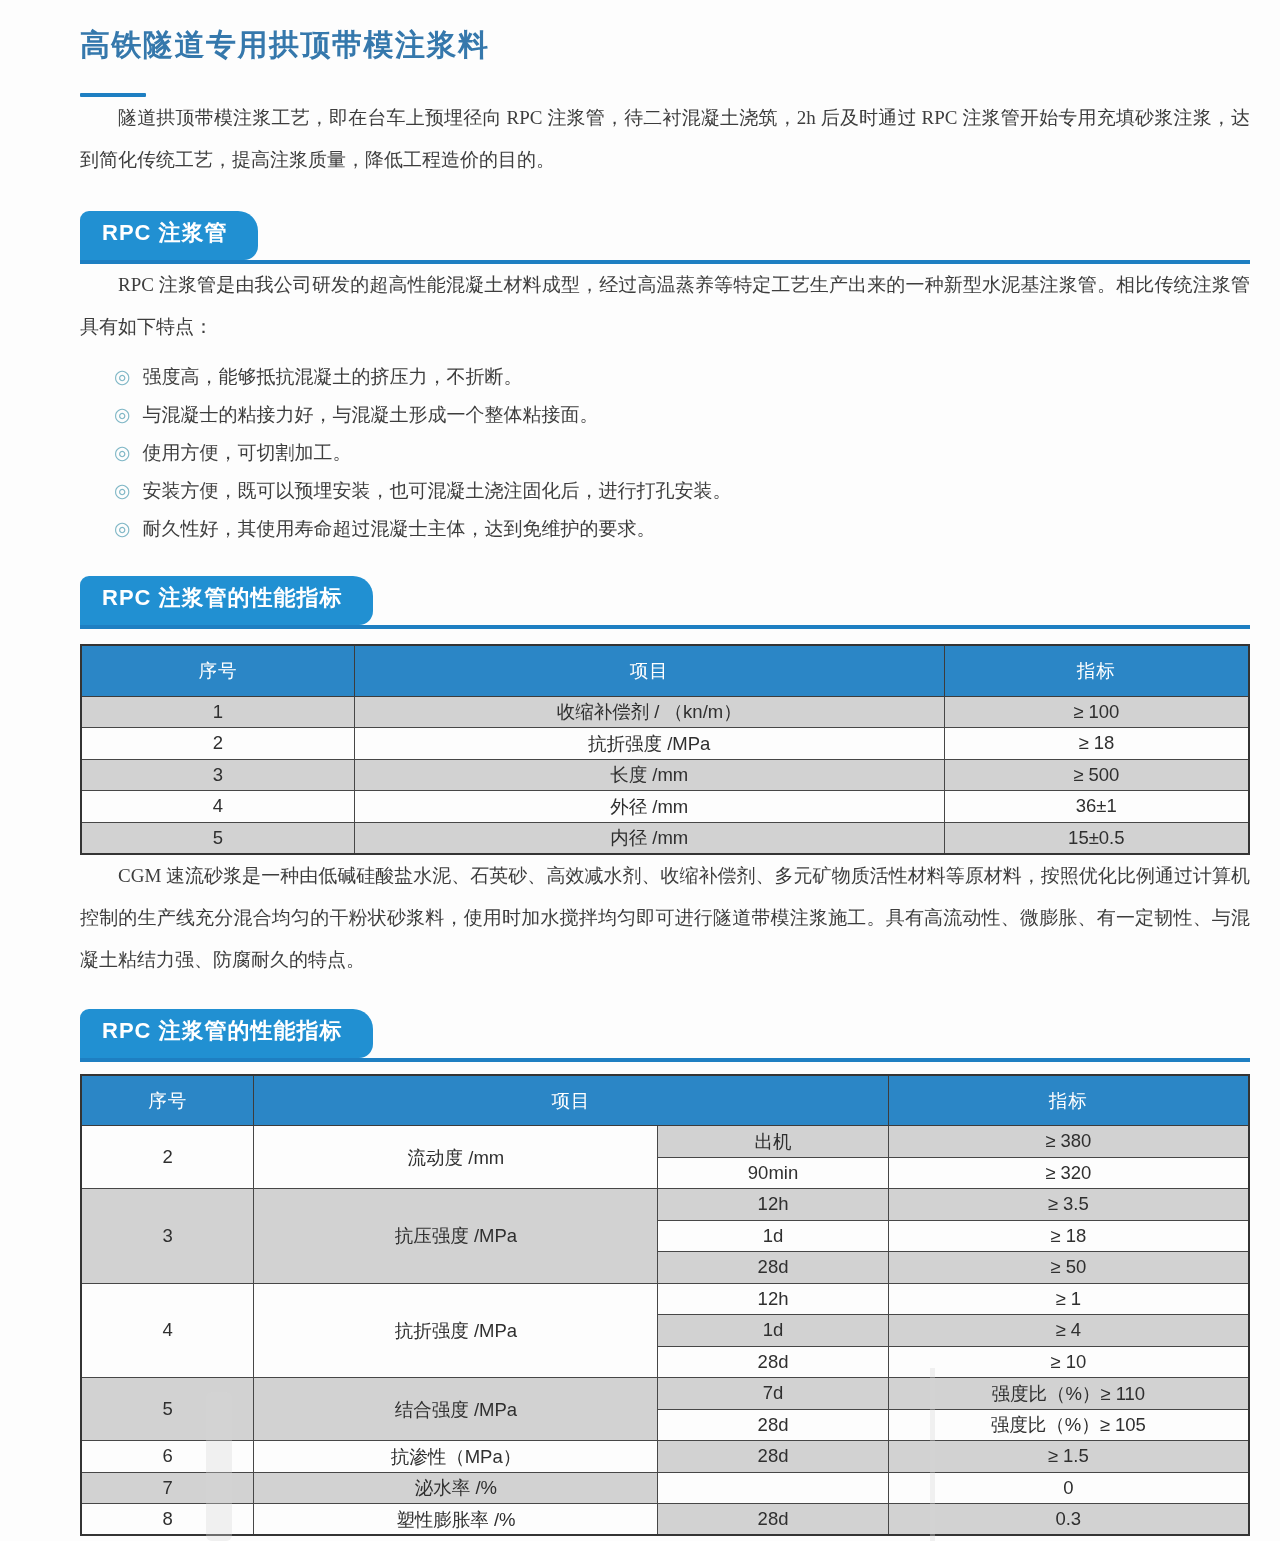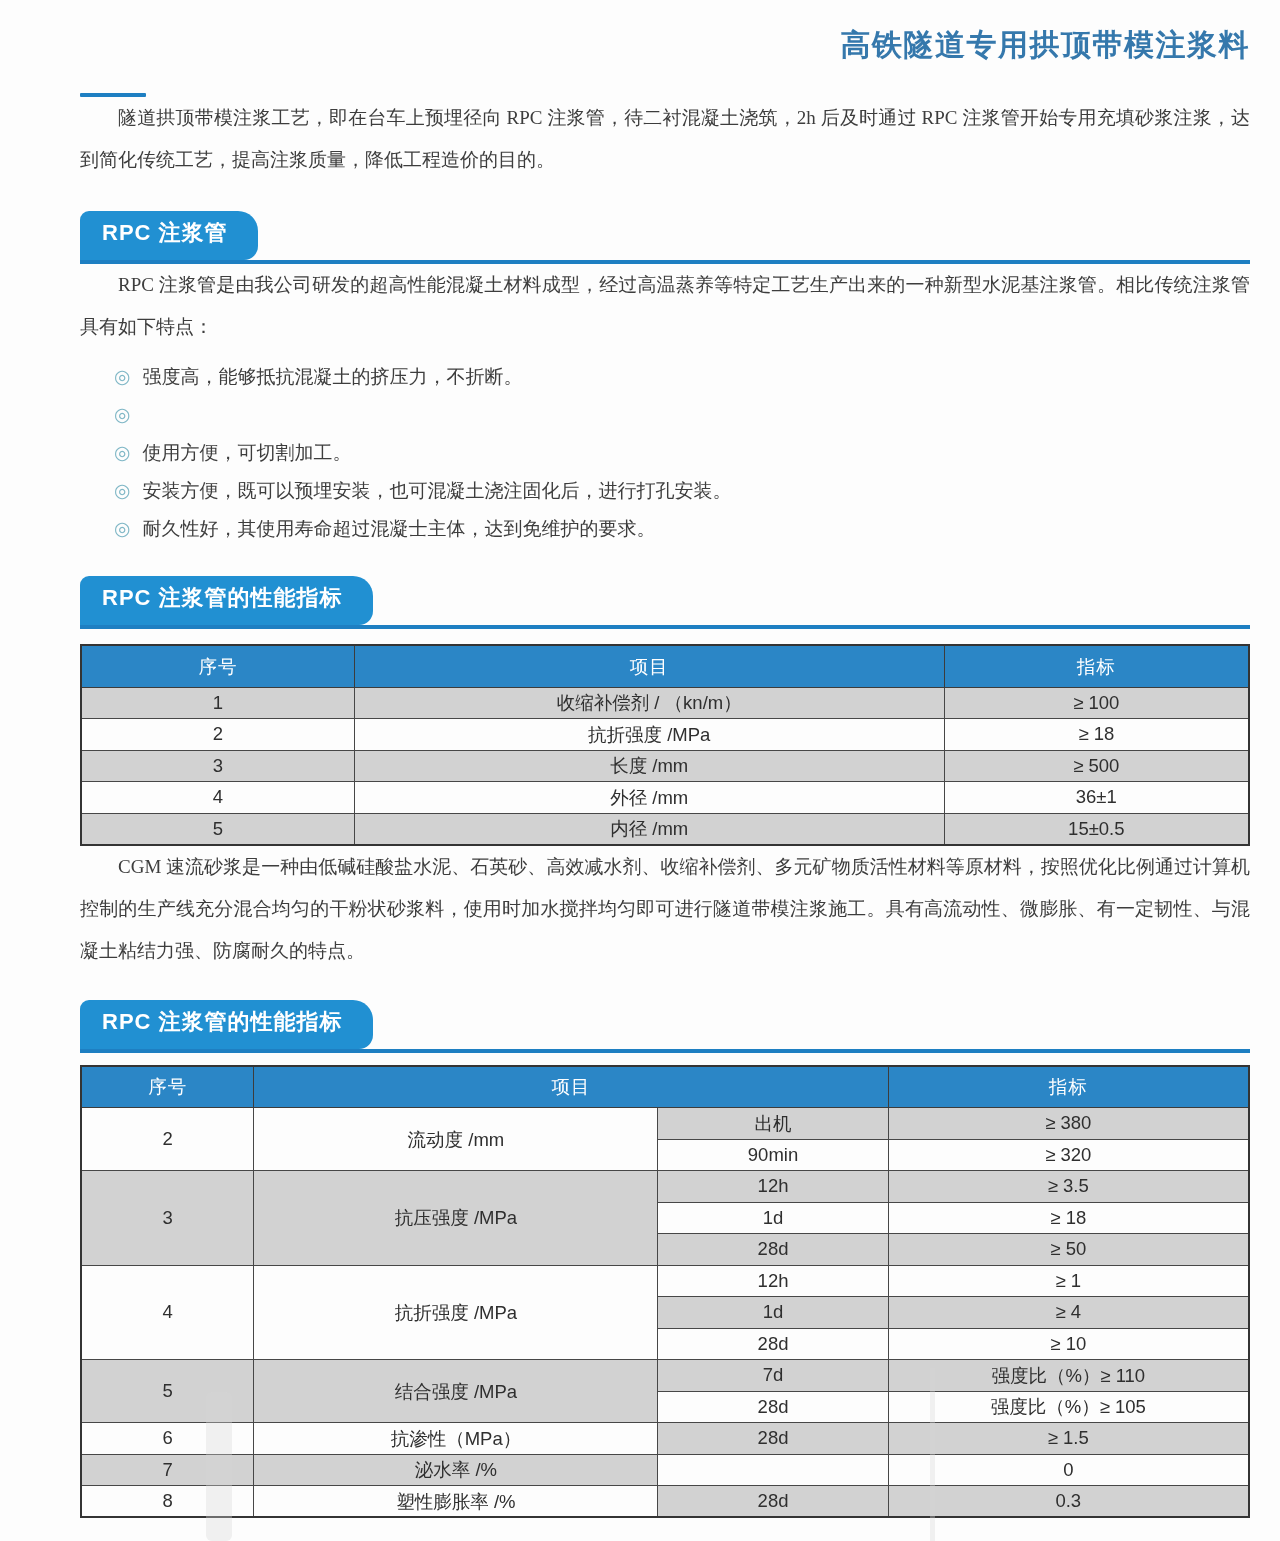--- a/index.html
+++ b/index.html
@@ -15,21 +15,20 @@
     color: #3a3a3a;
   }
   .content { padding: 0 30px 0 80px; }
 
   h1.doc-title {
     margin: 25px 0 0 0;
     font-size: 30px;
     font-weight: 700;
     letter-spacing: 1.5px;
     color: var(--title-blue, #3578ac);
-    text-align: right;
   }
   .title-underline {
     width: 66px; height: 4px;
     margin-top: 27px;
     background: var(--tab-line-blue, #2f7cb5);
     border-radius: 1px;
   }
 
   p.para {
     margin: 0;
@@ -83,21 +82,21 @@
     border-collapse: collapse;
     table-layout: fixed;
     text-align: center;
     font-size: 18.5px;
     color: #2f2f2f;
   }
   table.spec th {
     background: var(--table-header-blue, #2b86c6);
     color: #ffffff;
     font-weight: 400;
-    height: 42px;
+    height: 51px;
     border: 1.6px solid #3c3c3c;
     letter-spacing: 1px;
   }
   table.spec td {
     height: 31.5px;
     border: 1.4px solid #474747;
     padding: 0 6px;
   }
   table.spec { border: 2px solid #343434; }
   .shaded { background: var(--row-gray, #d2d2d2); }
@@ -124,20 +123,21 @@
     </div>
     <p class="para indent mt-para">RPC 注浆管是由我公司研发的超高性能混凝土材料成型，经过高温蒸养等特定工艺生产出来的一种新型水泥基注浆管。相比传统注浆管具有如下特点：</p>
 
     <ul class="features">
         <li>
           <span class="bi">◎</span>
           <span class="bt">强度高，能够抵抗混凝土的挤压力，不折断。</span>
         </li>
         <li>
           <span class="bi">◎</span>
+          <span class="bt">与混凝士的粘接力好，与混凝土形成一个整体粘接面。</span>
         </li>
         <li>
           <span class="bi">◎</span>
           <span class="bt">使用方便，可切割加工。</span>
         </li>
         <li>
           <span class="bi">◎</span>
           <span class="bt">安装方便，既可以预埋安装，也可混凝土浇注固化后，进行打孔安装。</span>
         </li>
         <li>

